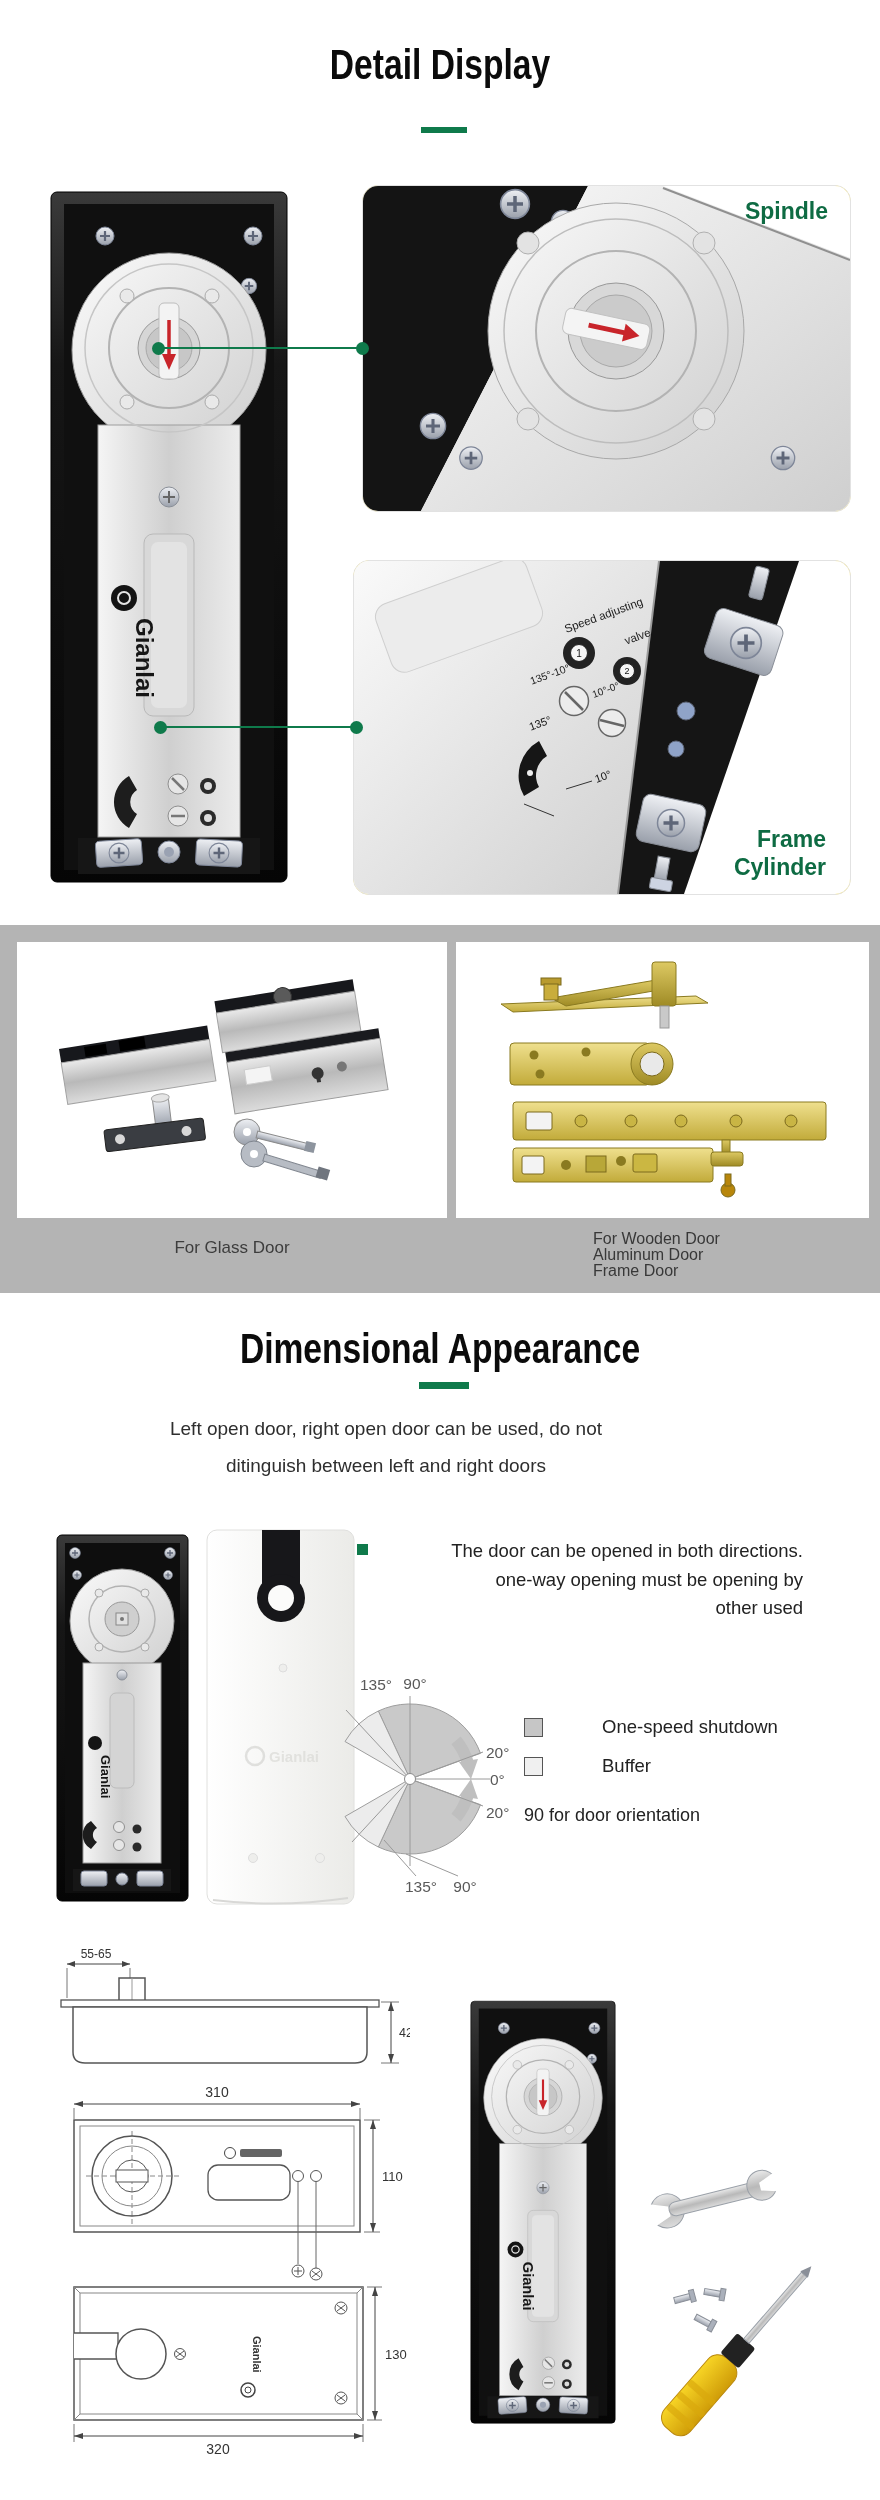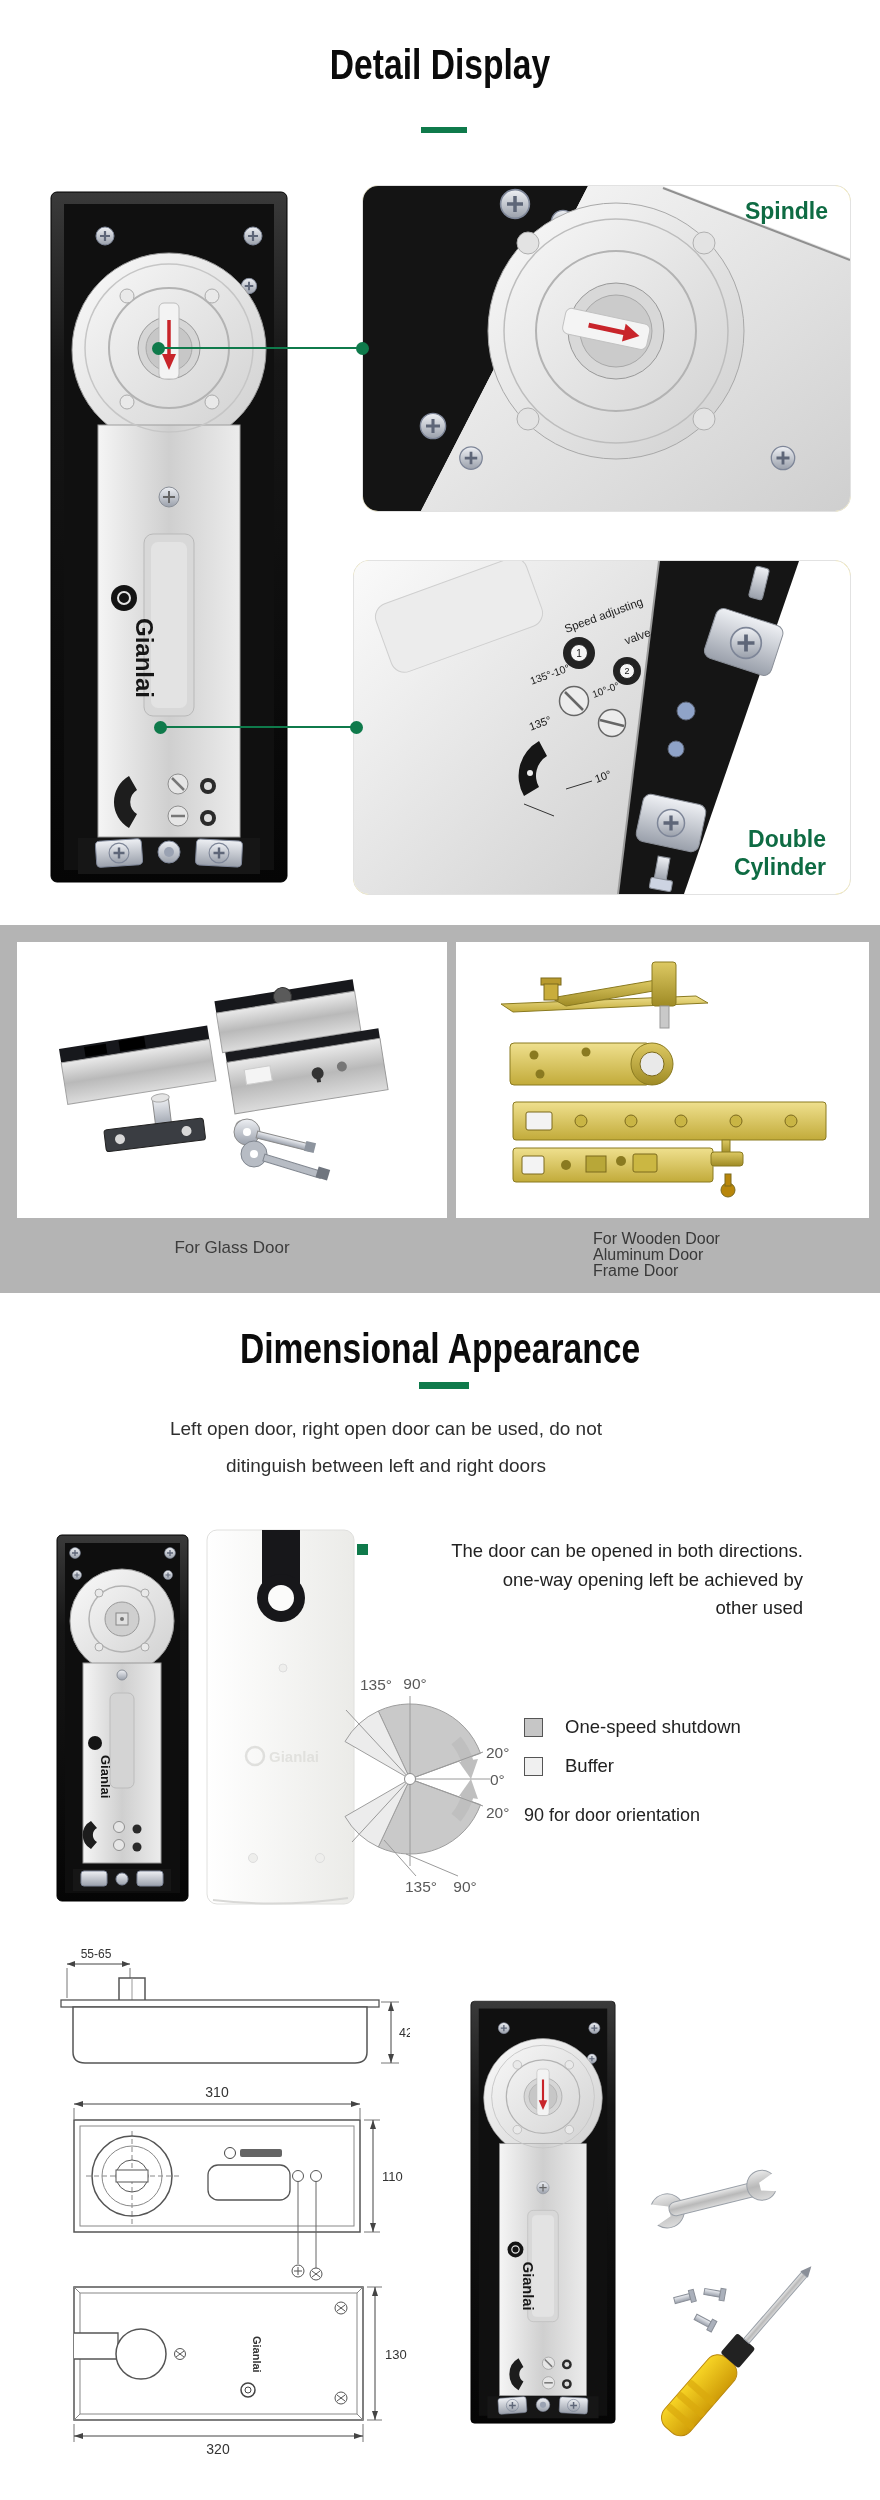--- a/index.html
+++ b/index.html
@@ -15,21 +15,21 @@
   .conn-line{position:absolute;height:2px;background:#0f7a4b;z-index:5;}
   .conn-dot{position:absolute;width:13px;height:13px;border-radius:50%;background:#0f7a4b;z-index:6;}
   .band{background:#b4b4b4;}
   .photo-box{background:#fff;}
   .caption{color:#3d3d3d;font-size:17px;}
   .caption-multi{color:#383838;font-size:16px;line-height:15.5px;}
   .caption-multi div{margin-bottom:0.5px;}
   .subtitle{width:772px;text-align:center;font-size:19px;line-height:37px;color:#2e2e2e;}
   .bullet-sq{background:#0f7a4b;}
   .bullet-text{font-size:18.5px;line-height:28.5px;color:#222;}
-  .legend-row{display:flex;align-items:center;margin-bottom:17px;}
+  .legend-row{display:flex;align-items:center;margin-bottom:17px;gap:37px;}
   .legend-sq{width:17px;height:17px;border:1.5px solid #555;margin-right:22px;flex:none;}
   .legend-sq.dark{background:#c6c6c6;}
   .legend-sq.light{background:#f0f0f0;}
   .legend-label{font-size:18.5px;color:#222;}
   .note-text{font-size:18px;line-height:26px;color:#222;}
 </style>
 </head>
 <body>
 
 <div class="page">
@@ -199,21 +199,21 @@
       <use href="#g-screw" transform="translate(392,82) scale(1.7)"></use>
       <rect x="398" y="6" width="14" height="32" rx="3" fill="url(#gSteel)" stroke="#8a8f98" transform="rotate(14 405 22)"></rect>
       <circle cx="332" cy="150" r="9" fill="#8fa3c8" stroke="#5e6678"></circle>
       <circle cx="322" cy="188" r="8" fill="#8fa3c8" stroke="#5e6678"></circle>
       <rect x="285" y="238" width="64" height="48" rx="8" fill="url(#gSteel)" stroke="#8a8f98" transform="rotate(12 317 262)"></rect>
       <use href="#g-screw" transform="translate(317,262) scale(1.5)"></use>
       <rect x="302" y="296" width="12" height="24" fill="url(#gSteel)" stroke="#8a8f98" transform="rotate(10 308 308)"></rect>
       <rect x="296" y="318" width="22" height="11" rx="2" fill="#cdd4e2" stroke="#8a8f98" transform="rotate(10 307 323)"></rect>
     </svg>
     <div class="abs green-label" style="right:24px;top:264px;text-align:right;">
-      <div>Double</div>
+      <div>Frame</div>
       <div>Cylinder</div>
     </div>
   </div>
 
   <div class="conn-line" style="left:158px;top:347px;width:204px;"></div>
   <div class="conn-dot" style="left:152px;top:342px;"></div>
   <div class="conn-dot" style="left:356px;top:342px;"></div>
   <div class="conn-line" style="left:160px;top:726px;width:197px;"></div>
   <div class="conn-dot" style="left:154px;top:721px;"></div>
   <div class="conn-dot" style="left:350px;top:721px;"></div>
@@ -364,21 +364,21 @@
       <circle cx="52" cy="228" r="9" fill="none" stroke="#d2d2cf" stroke-width="2.5"></circle>
       <text x="66" y="234" font-size="15" font-weight="bold" fill="#d8d8d4">Gianlai</text>
     </g>
     <circle cx="50" cy="330" r="4.5" fill="#eeeeec" stroke="#ddd"></circle>
     <circle cx="117" cy="330" r="4.5" fill="#eeeeec" stroke="#ddd"></circle>
   </svg>
 
   <div class="abs bullet-sq" style="left:357px;top:1544px;width:11px;height:11px;"></div>
   <div class="abs bullet-text" style="left:383px;top:1537px;width:420px;text-align:right;">
     <div>The door can be opened in both directions.</div>
-    <div>one-way opening left be achieved by</div>
+    <div>one-way opening must be opening by</div>
     <div>other used</div>
   </div>
 
   <svg class="abs" style="left:300px;top:1652px;" width="220" height="262" viewBox="0 0 220 262">
     <path d="M110,127 L180.5,101.3 A75,75 0 0 0 78.3,59 Z" fill="#c9c9c9" stroke="#9e9e9e"></path>
     <path d="M110,127 L78.3,59 A75,75 0 0 0 45,89.5 Z" fill="#ececec" stroke="#9e9e9e"></path>
     <path d="M110,127 L180.5,152.7 A75,75 0 0 1 78.3,195 Z" fill="#c9c9c9" stroke="#9e9e9e"></path>
     <path d="M110,127 L78.3,195 A75,75 0 0 1 45,164.5 Z" fill="#ececec" stroke="#9e9e9e"></path>
     <path d="M156,88.4 A60,60 0 0 1 168,111.5" fill="none" stroke="#bfbfbf" stroke-width="12"></path>
     <polygon points="159,110 178,107 171,127" fill="#bfbfbf"></polygon>

